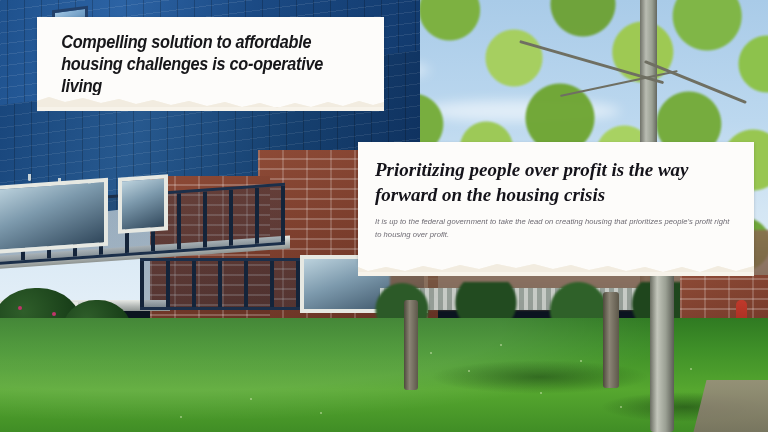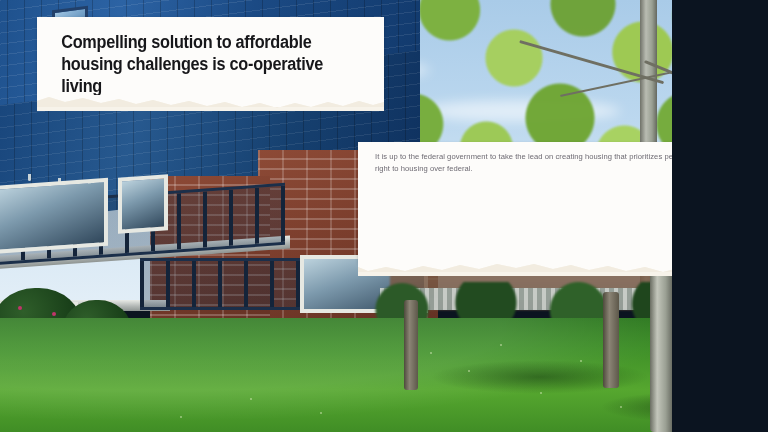--- a/index.html
+++ b/index.html
@@ -2,21 +2,21 @@
 <html><head>
 <meta charset="utf-8">
 <title>Co-operative Housing Headlines</title>
 <style>
   html,body{margin:0;padding:0;}
   body{
     width:768px;height:432px;overflow:hidden;
     font-family:"Liberation Sans", sans-serif;
     background:#0b1420;
   }
-  #stage{position:relative;width:672px;height:432px;overflow:hidden;}
+  #stage{position:relative;width:768px;height:432px;overflow:hidden;font-style:italic;}
 
   
   .photo{position:absolute;inset:0;overflow:hidden;}
 
   
   .sky{
     position:absolute;left:0;top:0;width:768px;height:300px;
     background:
       linear-gradient(#a9cbe8 0%, #bcd8ef 40%, #d4e6f4 70%, #e2eef7 100%);
   }
@@ -321,21 +321,22 @@
     <h2 class="headline">Compelling solution to affordable housing challenges is co-operative living</h2>
     <div class="tear">
       <svg viewBox="0 0 347 16" preserveAspectRatio="none" aria-hidden="true">
         <path d="M0,0 L347,0 L347,7 L336,10 L322,6 L306,11 L291,7 L274,12 L258,8 L240,13 L223,8 L205,12 L188,7 L170,11 L152,6 L134,10 L116,5 L99,9 L82,4 L64,8 L46,3 L28,7 L12,2 L0,6 Z" fill="#fdfcfa"></path>
         <path d="M0,6 L12,2 L28,7 L46,3 L64,8 L82,4 L99,9 L116,5 L134,10 L152,6 L170,11 L188,7 L205,12 L223,8 L240,13 L258,8 L274,12 L291,7 L306,11 L322,6 L336,10 L347,7 L347,12 L0,12 Z" fill="#f2ece0"></path>
       </svg>
     </div>
   </div>
 
   <div class="card" id="card-headline-2">
-    <p class="dek">It is up to the federal government to take the lead on creating housing that prioritizes people's human right to housing over federal.</p>
+    <h2 class="headline">Prioritizing people over profit is the way forward on the housing crisis</h2>
+    <p class="dek">It is up to the federal government to take the lead on creating housing that prioritizes people's profit right to housing over profit.</p>
     <div class="tear">
       <svg viewBox="0 0 396 16" preserveAspectRatio="none" aria-hidden="true">
         <path d="M0,0 L396,0 L396,6 L378,11 L360,6 L342,12 L324,7 L305,12 L287,7 L268,11 L250,6 L231,10 L213,5 L195,9 L176,4 L158,8 L139,4 L121,9 L102,5 L84,10 L65,6 L47,11 L28,7 L10,11 L0,7 Z" fill="#fdfcfa"></path>
         <path d="M0,7 L10,11 L28,7 L47,11 L65,6 L84,10 L102,5 L121,9 L139,4 L158,8 L176,4 L195,9 L213,5 L231,10 L250,6 L268,11 L287,7 L305,12 L324,7 L342,12 L360,6 L378,11 L396,6 L396,12 L0,12 Z" fill="#f2ece0"></path>
       </svg>
     </div>
   </div>
 
 
 </div>

